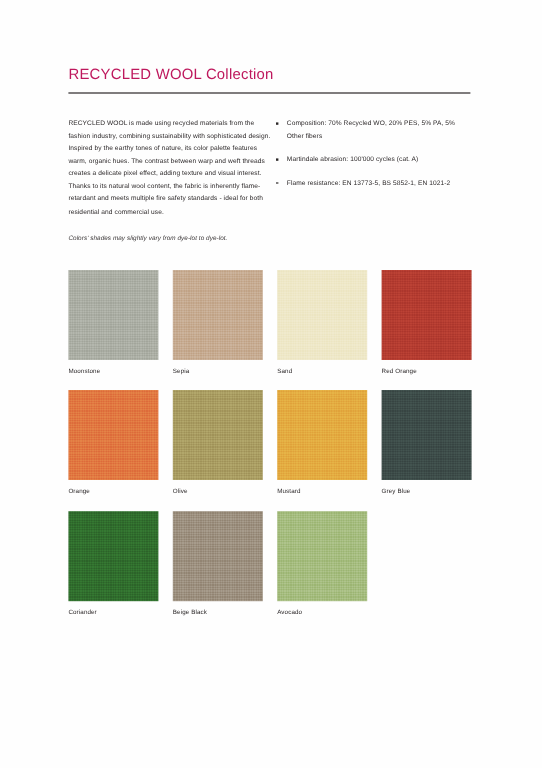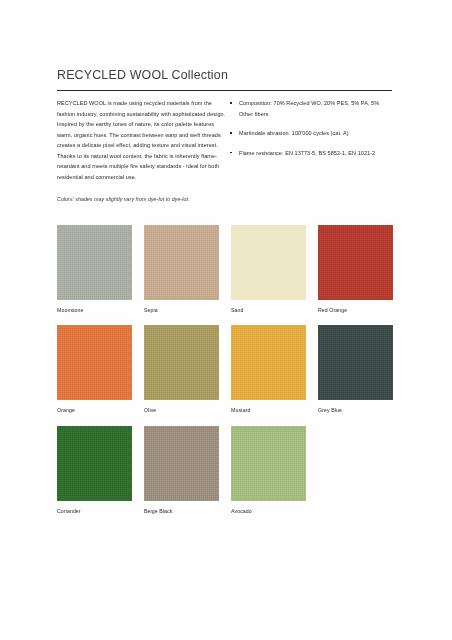--- a/index.html
+++ b/index.html
@@ -27,22 +27,22 @@
   .header {
     position: absolute;
     left: 57px;
     top: 55px;
     width: 335px;
   }
   .page-title {
     font-size: 12.4px;
     font-weight: 400;
     letter-spacing: 0.2px;
-    color: #404040;
-    margin: 13px 0 7px 0;
+    color: #be185d;
+    margin: 0 0 7px 0;
     line-height: 1.2;
   }
   .title-rule {
     width: 335px;
     height: 1px;
     background: #2b2728;
   }
 
   
   .columns {

